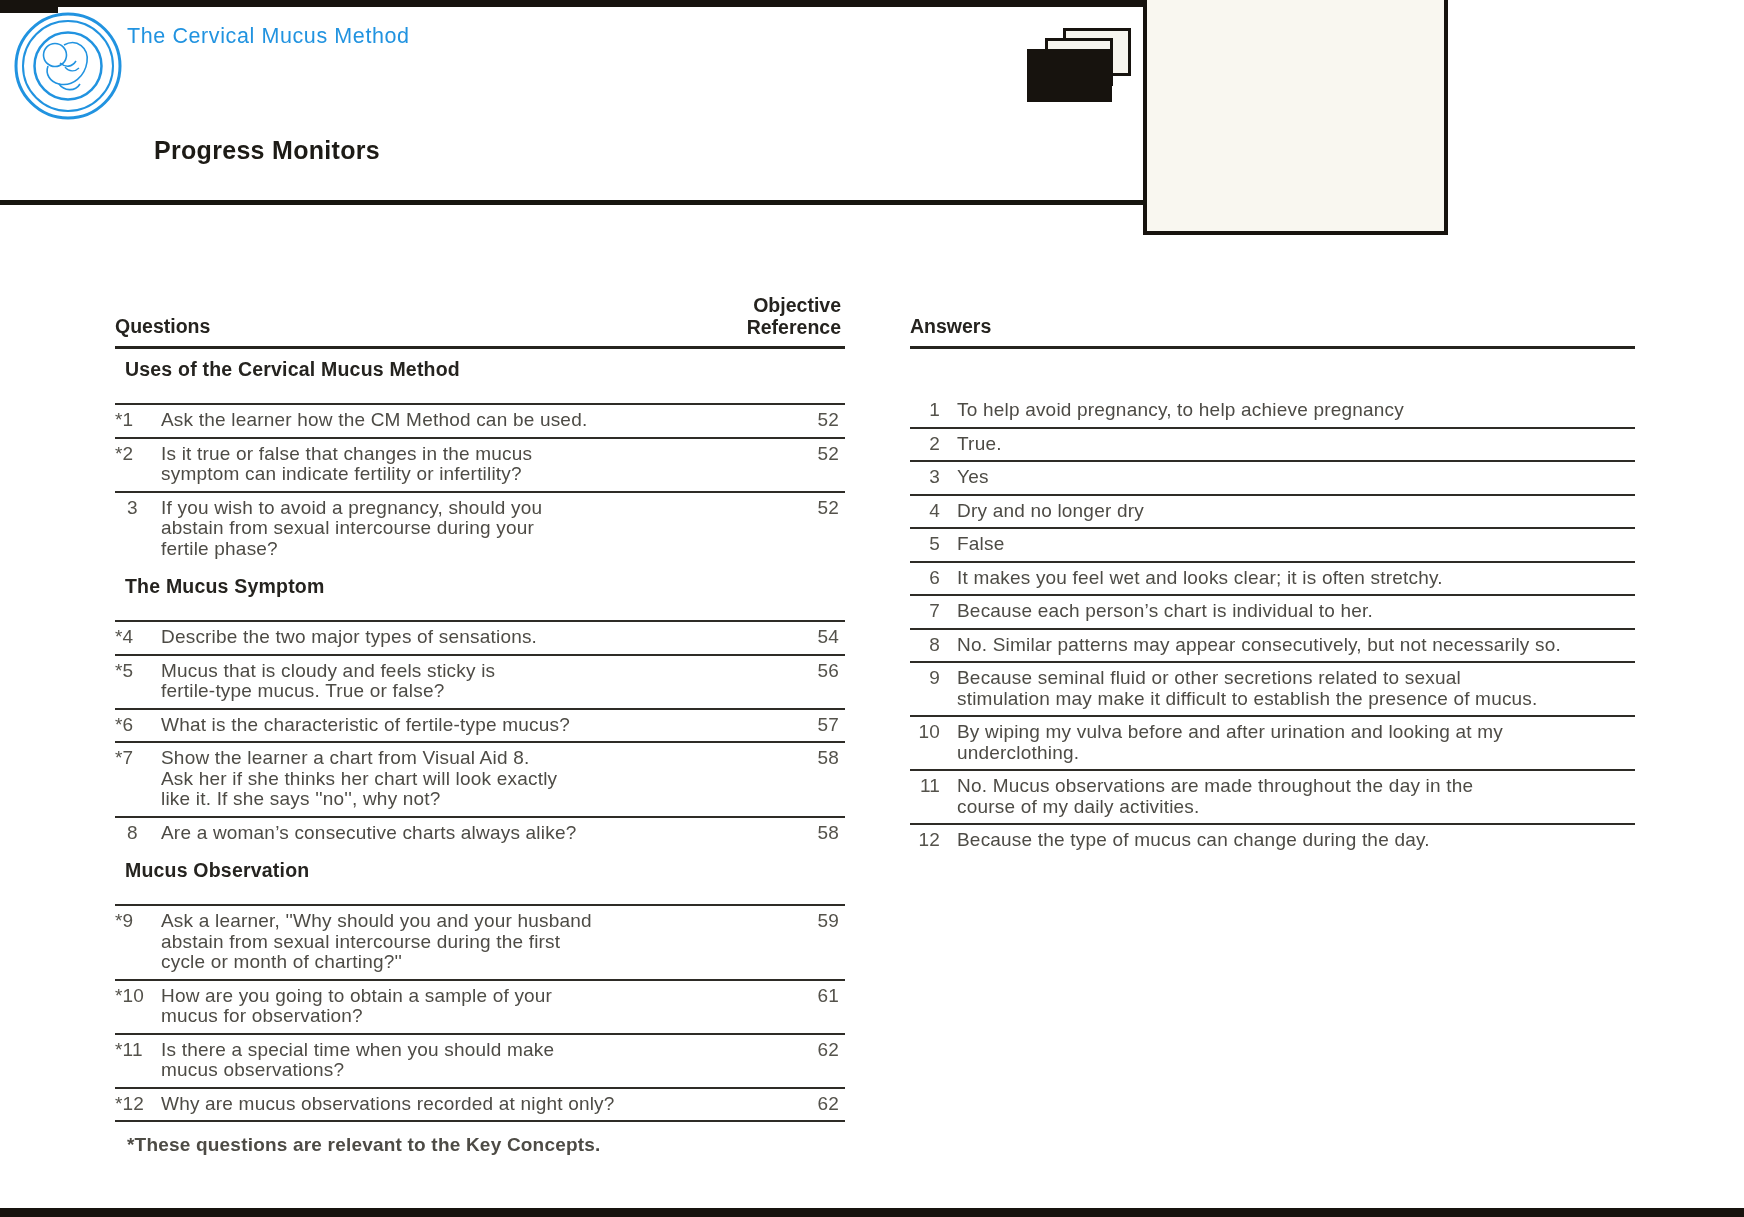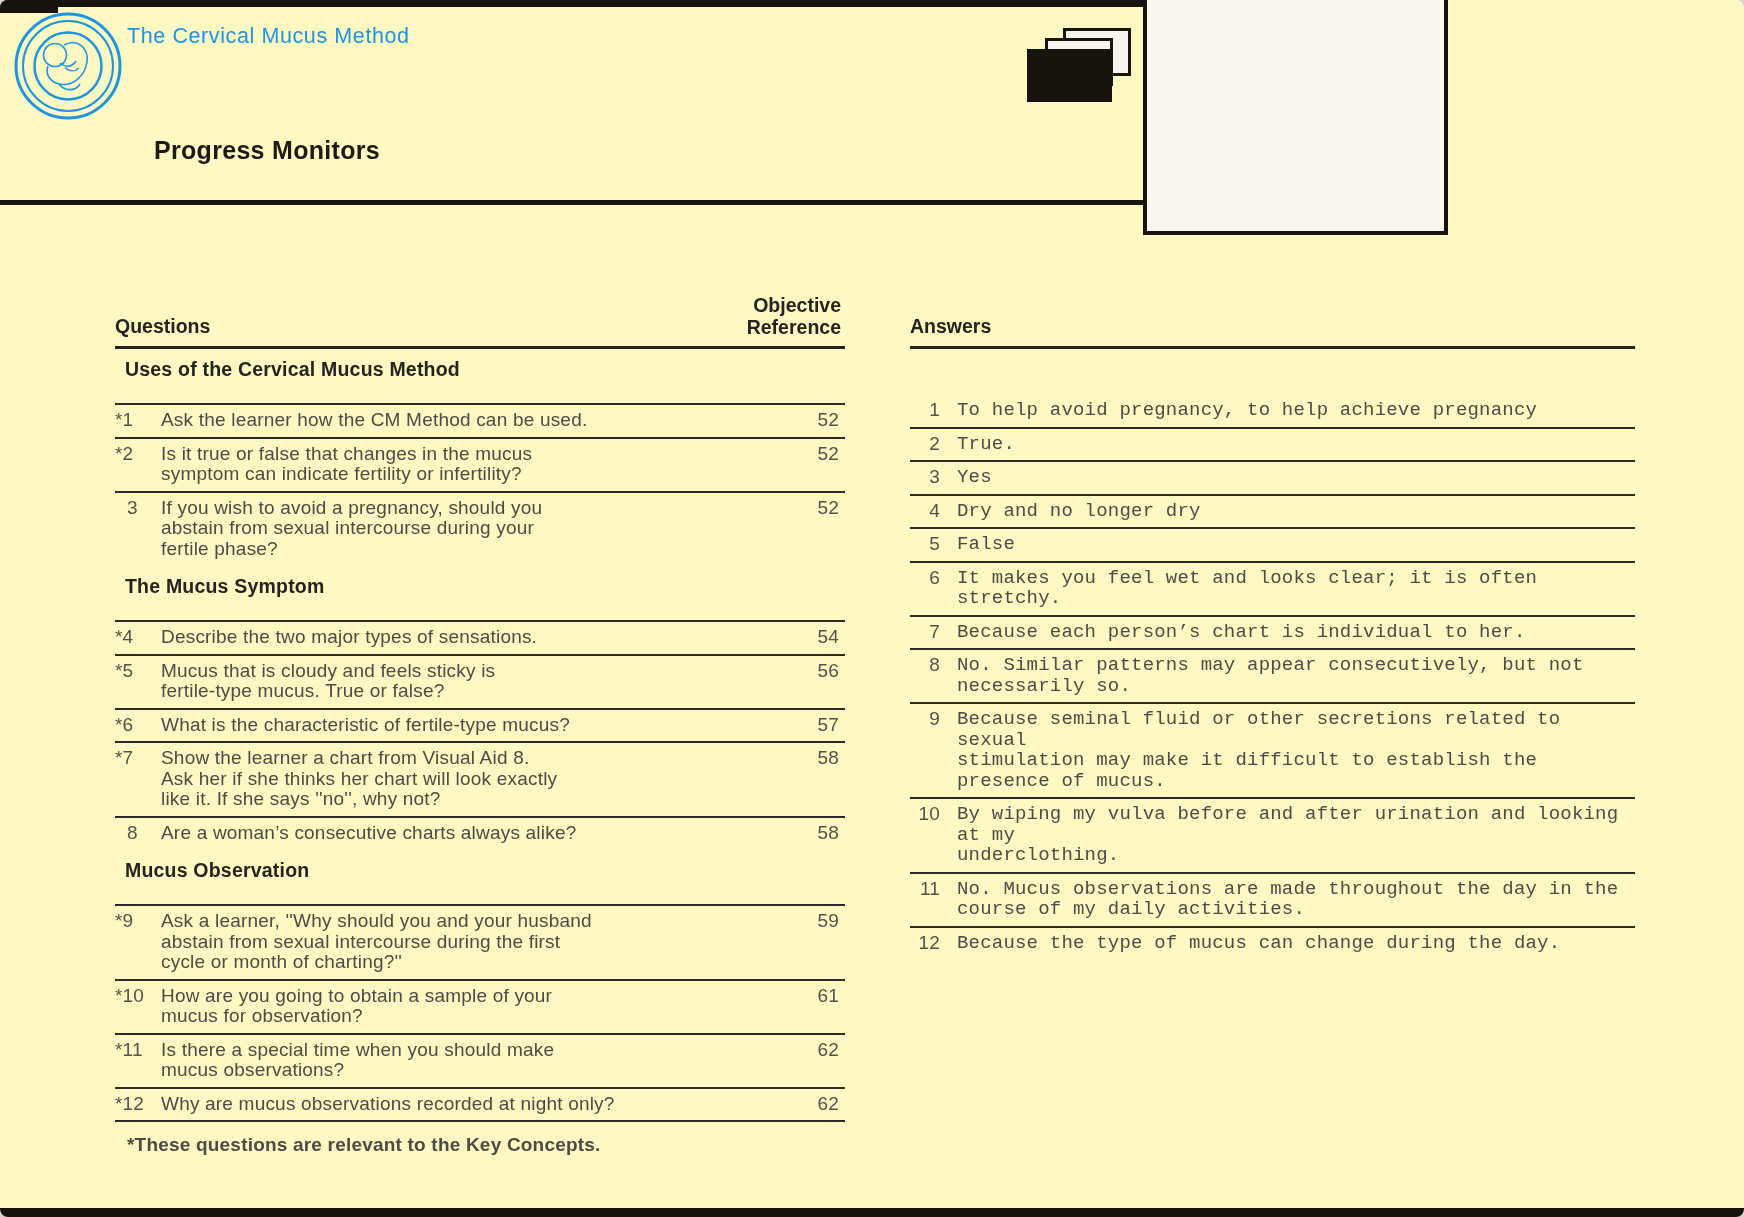--- a/index.html
+++ b/index.html
@@ -1,24 +1,23 @@
 <!DOCTYPE html>
 <html><head>
 <meta charset="utf-8">
 <style>
   * { box-sizing: border-box; }
   html,body { margin:0; padding:0; background:#d8d5cc; }
   .page {
     position: relative;
     width: 1744px; height: 1217px;
-    background: #fef9c3;
+    background: #ffffff;
     font-family: "Liberation Sans", sans-serif;
     color: #4d4b45;
     overflow: hidden;
-    border-radius: 8px;
   }
   
   .top-bar { position:absolute; left:0; top:0; width:1143px; height:7px; background:#17130e; }
   .top-bar-corner { position:absolute; left:0; top:0; width:58px; height:13px; background:#17130e; }
   .bottom-bar { position:absolute; left:0; top:1208px; width:1744px; height:9px; background:#17130e; }
   
   .tab-box {
     position:absolute; left:1143px; top:-4px; width:305px; height:239px;
     border:4px solid #17130e; background:#f9f7f0;
   }
@@ -59,21 +58,21 @@
   .q-row.no-rule { border-bottom:none; padding-bottom:3px; }
   .q-num { width:46px; flex:none; color:#54524b; }
   .q-num.no-star { padding-left:12px; }
   .q-text { flex:1; }
   .q-ref { width:64px; flex:none; text-align:right; padding-right:6px; color:#54524b; }
   
   .a-body { padding-top:46px; }
   .a-row { display:flex; align-items:flex-start; padding:5px 0 6px; border-bottom:2px solid #2e2c27; font-size:19px; line-height:20.5px; letter-spacing:0.2px; }
   .a-row.last { border-bottom:none; }
   .a-num { width:30px; flex:none; text-align:right; margin-right:17px; color:#54524b; }
-  .a-text { flex:1;font-family:Liberation Mono, monospace; }
+  .a-text { flex:1; }
   
   .footnote { position:absolute; left:127px; top:1134px; font-size:19px; letter-spacing:0.2px; color:#4d4b45;font-weight:bold; }
   .page-num { position:absolute; left:1688px; top:1166px; font-size:21px; font-weight:bold; color:#1d1b16;margin-top:46px; }
 </style>
 </head>
 <body>
 
 <div class="page">
 
   <div class="top-bar"></div>

